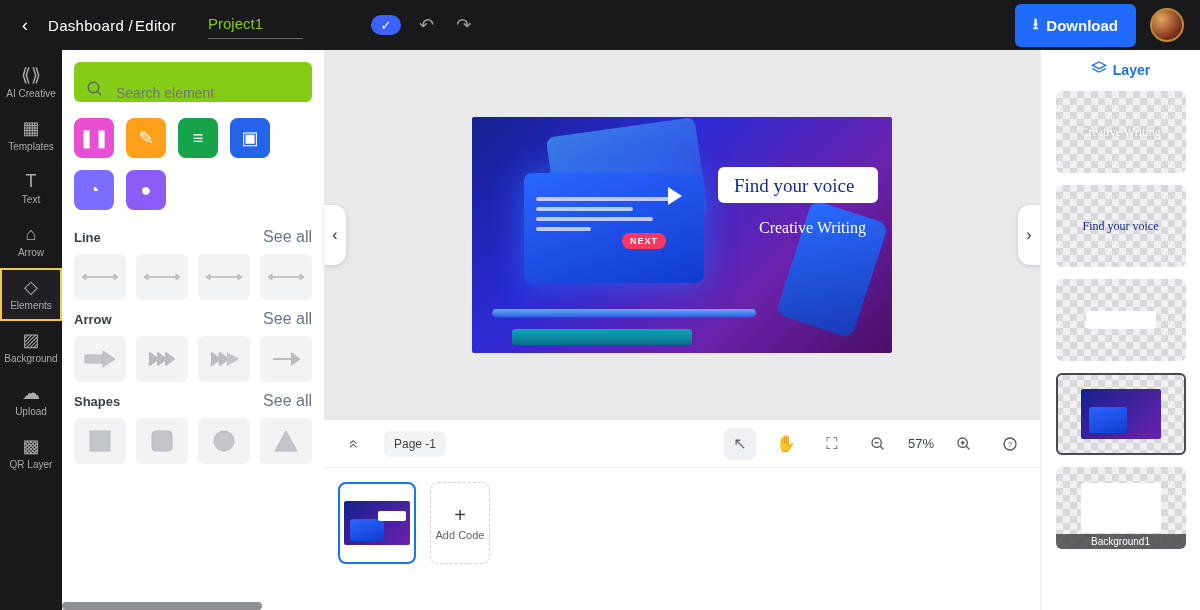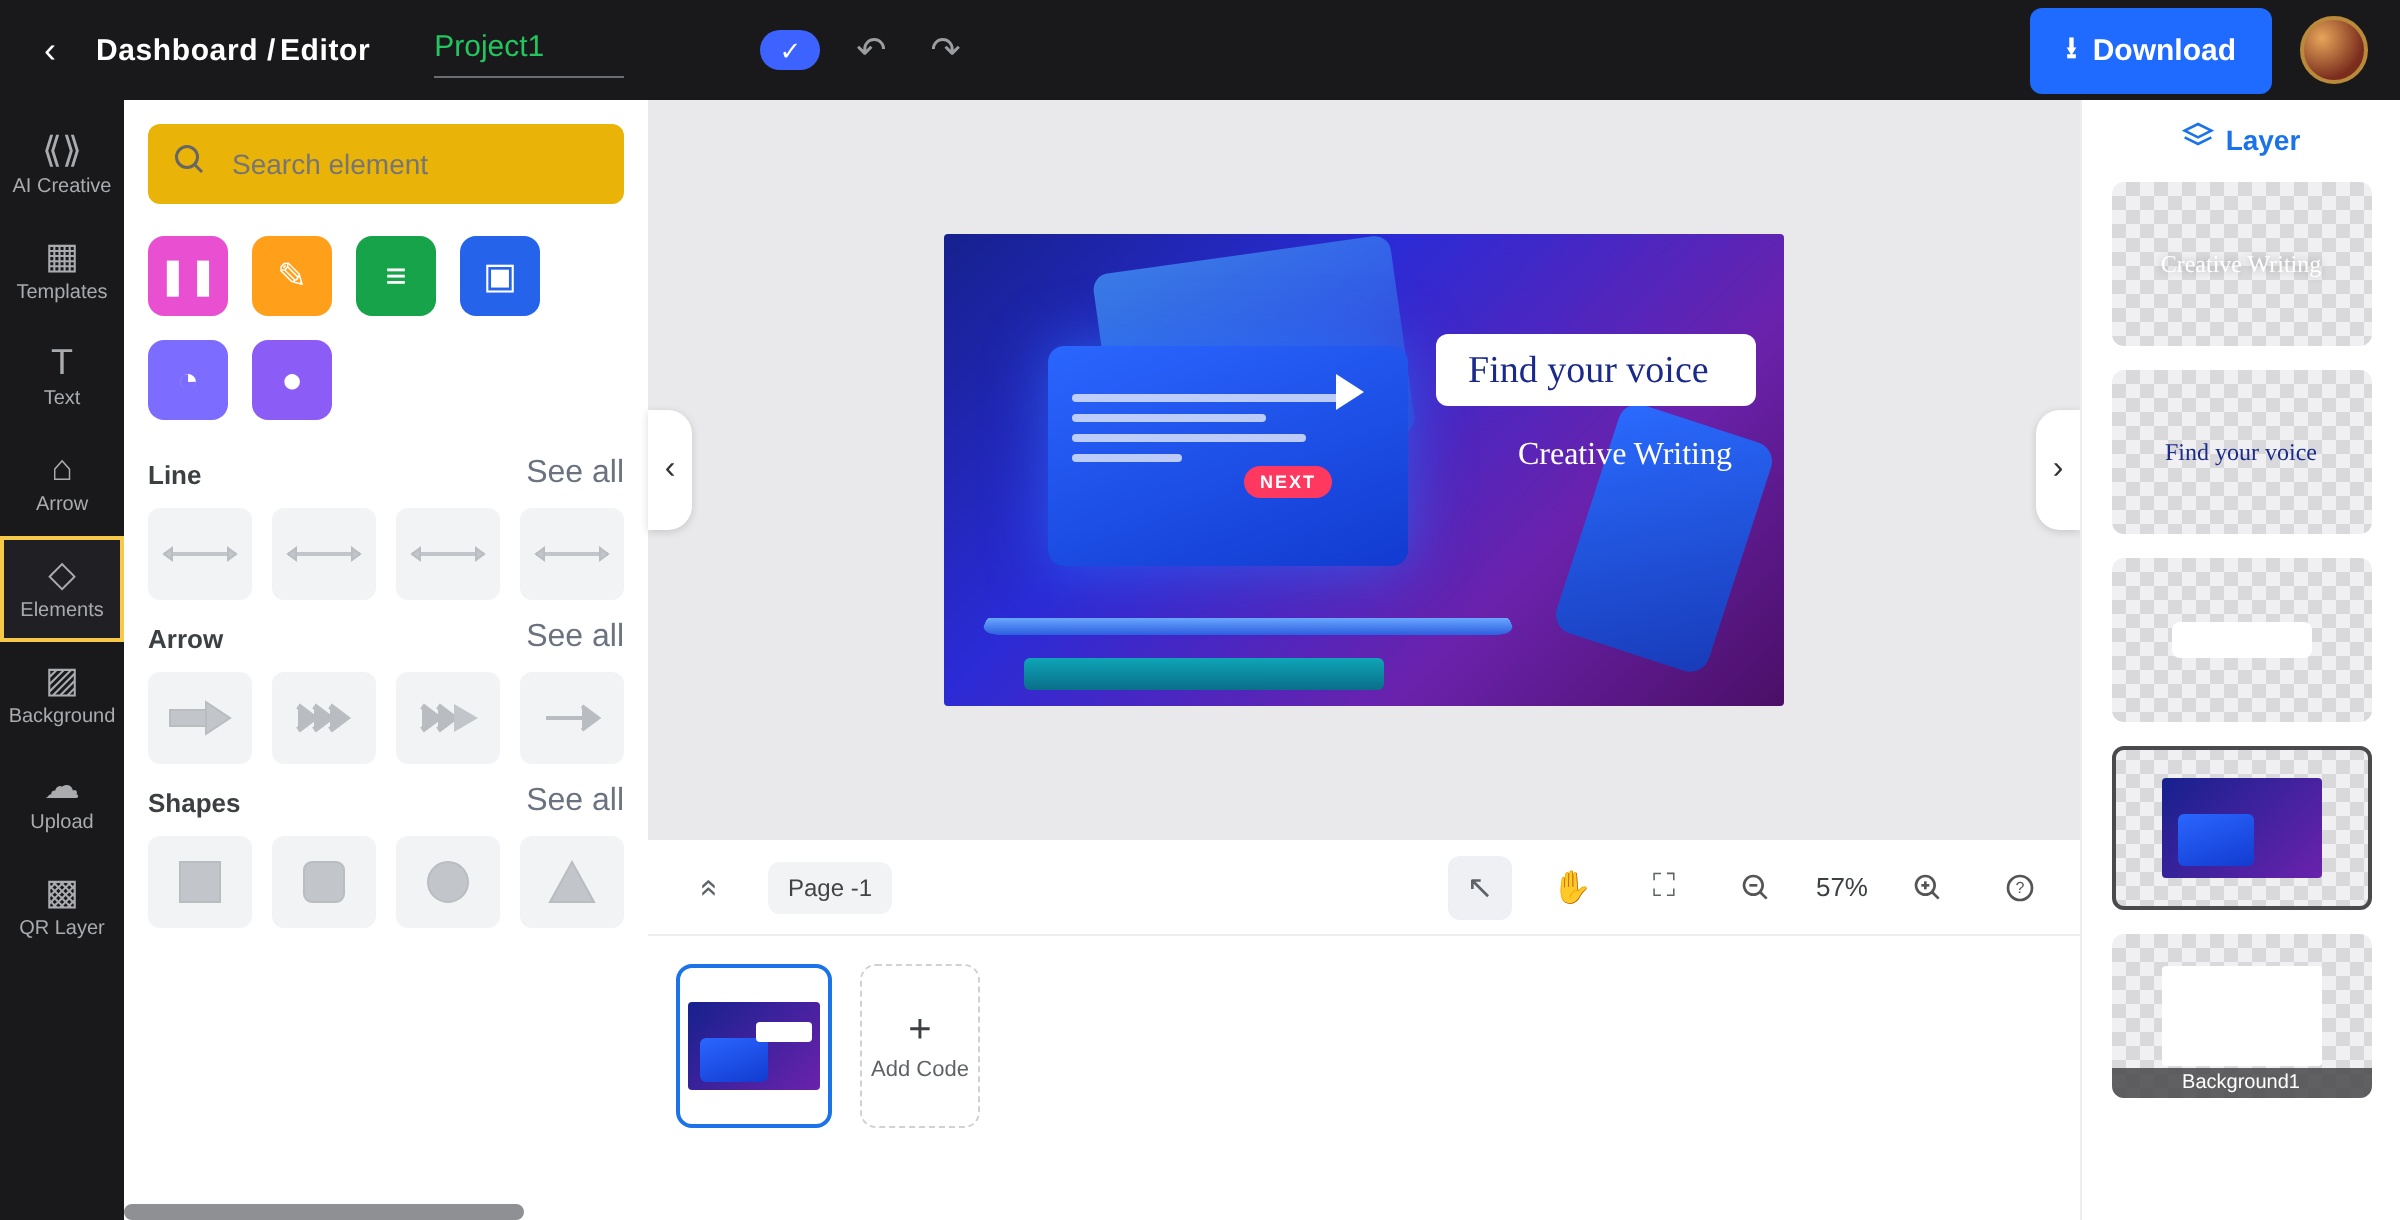--- a/index.html
+++ b/index.html
@@ -17,38 +17,38 @@
     --canvas:#e9e9ec;
     --gold:#f7c948;
   }
   *{box-sizing:border-box;font-family:Arial,Helvetica,sans-serif}
   body{margin:0;width:1200px;height:610px;overflow:hidden;background:var(--bg)}
 
   
   .topbar{height:50px;display:flex;align-items:center;padding:0 16px;gap:14px;color:#fff;background:var(--bg)}
   .chev{width:18px;text-align:center;font-size:18px;cursor:pointer}
   .breadcrumb{font-size:15px;letter-spacing:.3px;display:flex;align-items:baseline;gap:2px}
-  .breadcrumb .strong{font-weight:700}
-  .proj{margin-left:18px;color:#22c55e;font-size:15px;border-bottom:1px solid #6b6d70;padding:4px 40px 6px 0}
+  .breadcrumb .strong{font-weight:400}
+  .proj{margin-left:18px;color:#84cc16;font-size:15px;border-bottom:1px solid #6b6d70;padding:4px 40px 6px 0}
   .top-spacer{width:40px}
   .sync{width:30px;height:20px;border-radius:10px;background:#3c63ff;display:flex;align-items:center;justify-content:center;color:#fff;font-size:13px}
   .undo,.redo{color:#9b9da0;font-size:18px;cursor:pointer;padding:0 4px}
   .flex1{flex:1}
   .download{background:#1f6bff;color:#fff;border:none;border-radius:6px;padding:9px 18px;font-size:15px;font-weight:600;display:flex;align-items:center;gap:8px;cursor:pointer}
   .avatar{width:34px;height:34px;border-radius:50%;background:radial-gradient(circle at 30% 30%,#e7a55a,#7a2d1d 70%);border:2px solid #b98a3a}
 
   
   .rail{position:absolute;left:0;top:50px;bottom:0;width:62px;background:var(--bg);display:flex;flex-direction:column;align-items:center;padding-top:6px}
   .rail .item{width:62px;display:flex;flex-direction:column;align-items:center;justify-content:center;gap:4px;color:var(--text-light);font-size:10px;padding:10px 0;cursor:pointer;text-align:center;line-height:1.1}
   .rail .item.active{outline:2px solid var(--gold);outline-offset:-2px;background:#202024}
   .rail .icon{font-size:18px;line-height:1}
 
   
   .panel{position:absolute;left:62px;top:50px;bottom:0;width:262px;background:var(--panel);padding:12px 12px 0;display:flex;flex-direction:column;overflow:hidden}
-  .search{background:#eab308;border-radius:6px;height:40px;display:flex;align-items:center;padding:0 12px;gap:10px;color:#888}
+  .search{background:#84cc16;border-radius:6px;height:40px;display:flex;align-items:flex-end;padding:0 12px;gap:10px;color:#888}
   .search input{border:none;background:transparent;outline:none;font-size:14px;flex:1;color:#333}
   .chips{display:flex;flex-wrap:wrap;gap:12px;margin:16px 0 8px}
   .chip{width:40px;height:40px;border-radius:8px;display:flex;align-items:center;justify-content:center;color:#fff;font-size:18px}
   .chip.pink{background:#e84fd1}.chip.orange{background:#ff9f1a}.chip.green{background:#16a34a}.chip.blue{background:#2563eb}.chip.violet{background:#7c6cff}.chip.purple{background:#8b5cf6}
 
   .section{margin-top:10px}
   .section-head{display:flex;justify-content:space-between;align-items:center;font-size:13px;color:#3c4043;font-weight:600;margin:6px 0 8px}
   .section-head .seeall{color:#6b7280;font-weight:500;font-size:16px;cursor:pointer}
   .row{display:flex;gap:10px}
   .tile{width:54px;height:46px;background:#f2f3f5;border-radius:6px;display:flex;align-items:center;justify-content:center;color:#b9bcc0;cursor:pointer}

